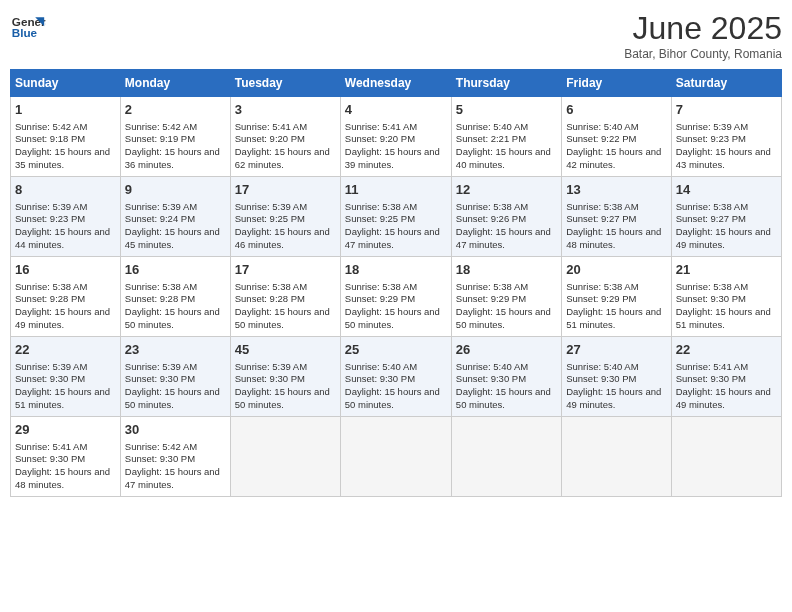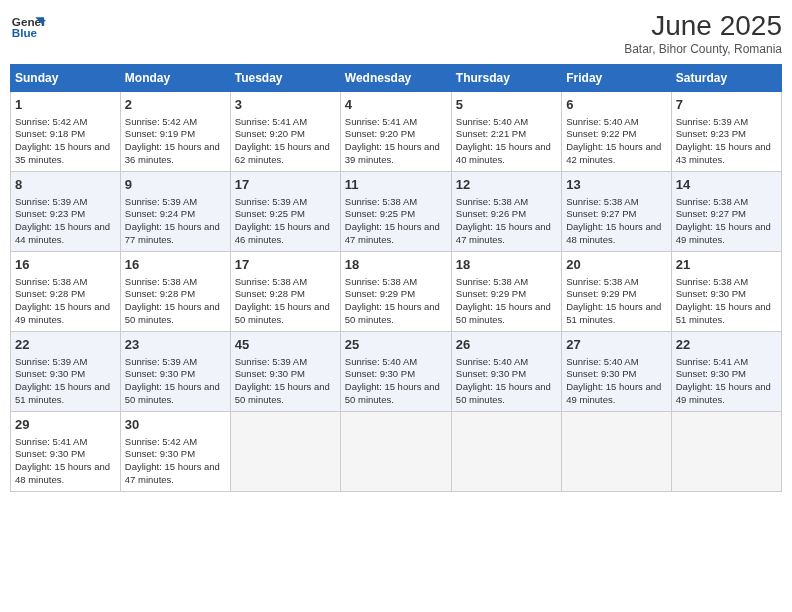--- a/index.html
+++ b/index.html
@@ -22,21 +22,21 @@
       gap: 4px;
     }
     .logo-icon {
       width: 36px;
       height: 36px;
     }
     .title-block {
       text-align: right;
     }
     .title-block h1 {
-      font-size: 28px;
+      font-size: 32px;
       font-weight: normal;
       color: #333;
     }
     .title-block h2 {
       font-size: 12px;
       font-weight: normal;
       color: #555;
     }
     table {
       width: 100%;
@@ -113,21 +113,21 @@
         <td><span class="day-num">1</span><span>Sunrise: 5:42 AM</span><br><span>Sunset: 9:18 PM</span><br><span>Daylight: 15 hours and 35 minutes.</span></td>
         <td><span class="day-num">2</span><span>Sunrise: 5:42 AM</span><br><span>Sunset: 9:19 PM</span><br><span>Daylight: 15 hours and 36 minutes.</span></td>
         <td><span class="day-num">3</span><span>Sunrise: 5:41 AM</span><br><span>Sunset: 9:20 PM</span><br><span>Daylight: 15 hours and 62 minutes.</span></td>
         <td><span class="day-num">4</span><span>Sunrise: 5:41 AM</span><br><span>Sunset: 9:20 PM</span><br><span>Daylight: 15 hours and 39 minutes.</span></td>
         <td><span class="day-num">5</span><span>Sunrise: 5:40 AM</span><br><span>Sunset: 2:21 PM</span><br><span>Daylight: 15 hours and 40 minutes.</span></td>
         <td><span class="day-num">6</span><span>Sunrise: 5:40 AM</span><br><span>Sunset: 9:22 PM</span><br><span>Daylight: 15 hours and 42 minutes.</span></td>
         <td><span class="day-num">7</span><span>Sunrise: 5:39 AM</span><br><span>Sunset: 9:23 PM</span><br><span>Daylight: 15 hours and 43 minutes.</span></td>
       </tr>
       <tr>
         <td><span class="day-num">8</span><span>Sunrise: 5:39 AM</span><br><span>Sunset: 9:23 PM</span><br><span>Daylight: 15 hours and 44 minutes.</span></td>
-        <td><span class="day-num">9</span><span>Sunrise: 5:39 AM</span><br><span>Sunset: 9:24 PM</span><br><span>Daylight: 15 hours and 77 minutes.</span></td>
+        <td><span class="day-num">9</span><span>Sunrise: 5:39 AM</span><br><span>Sunset: 9:24 PM</span><br><span>Daylight: 15 hours and 45 minutes.</span></td>
         <td><span class="day-num">17</span><span>Sunrise: 5:39 AM</span><br><span>Sunset: 9:25 PM</span><br><span>Daylight: 15 hours and 46 minutes.</span></td>
         <td><span class="day-num">11</span><span>Sunrise: 5:38 AM</span><br><span>Sunset: 9:25 PM</span><br><span>Daylight: 15 hours and 47 minutes.</span></td>
         <td><span class="day-num">12</span><span>Sunrise: 5:38 AM</span><br><span>Sunset: 9:26 PM</span><br><span>Daylight: 15 hours and 47 minutes.</span></td>
         <td><span class="day-num">13</span><span>Sunrise: 5:38 AM</span><br><span>Sunset: 9:27 PM</span><br><span>Daylight: 15 hours and 48 minutes.</span></td>
         <td><span class="day-num">14</span><span>Sunrise: 5:38 AM</span><br><span>Sunset: 9:27 PM</span><br><span>Daylight: 15 hours and 49 minutes.</span></td>
       </tr>
       <tr>
         <td><span class="day-num">16</span><span>Sunrise: 5:38 AM</span><br><span>Sunset: 9:28 PM</span><br><span>Daylight: 15 hours and 49 minutes.</span></td>
         <td><span class="day-num">16</span><span>Sunrise: 5:38 AM</span><br><span>Sunset: 9:28 PM</span><br><span>Daylight: 15 hours and 50 minutes.</span></td>
         <td><span class="day-num">17</span><span>Sunrise: 5:38 AM</span><br><span>Sunset: 9:28 PM</span><br><span>Daylight: 15 hours and 50 minutes.</span></td>

